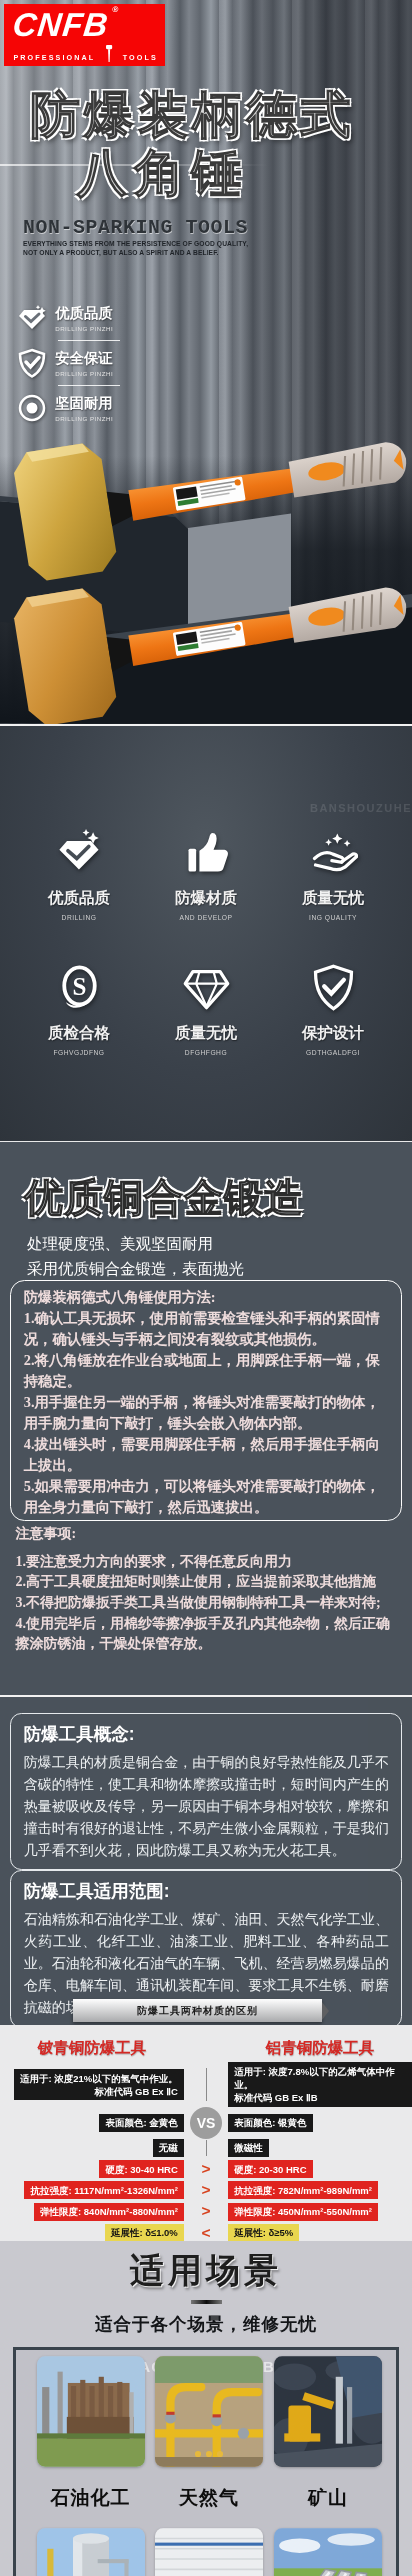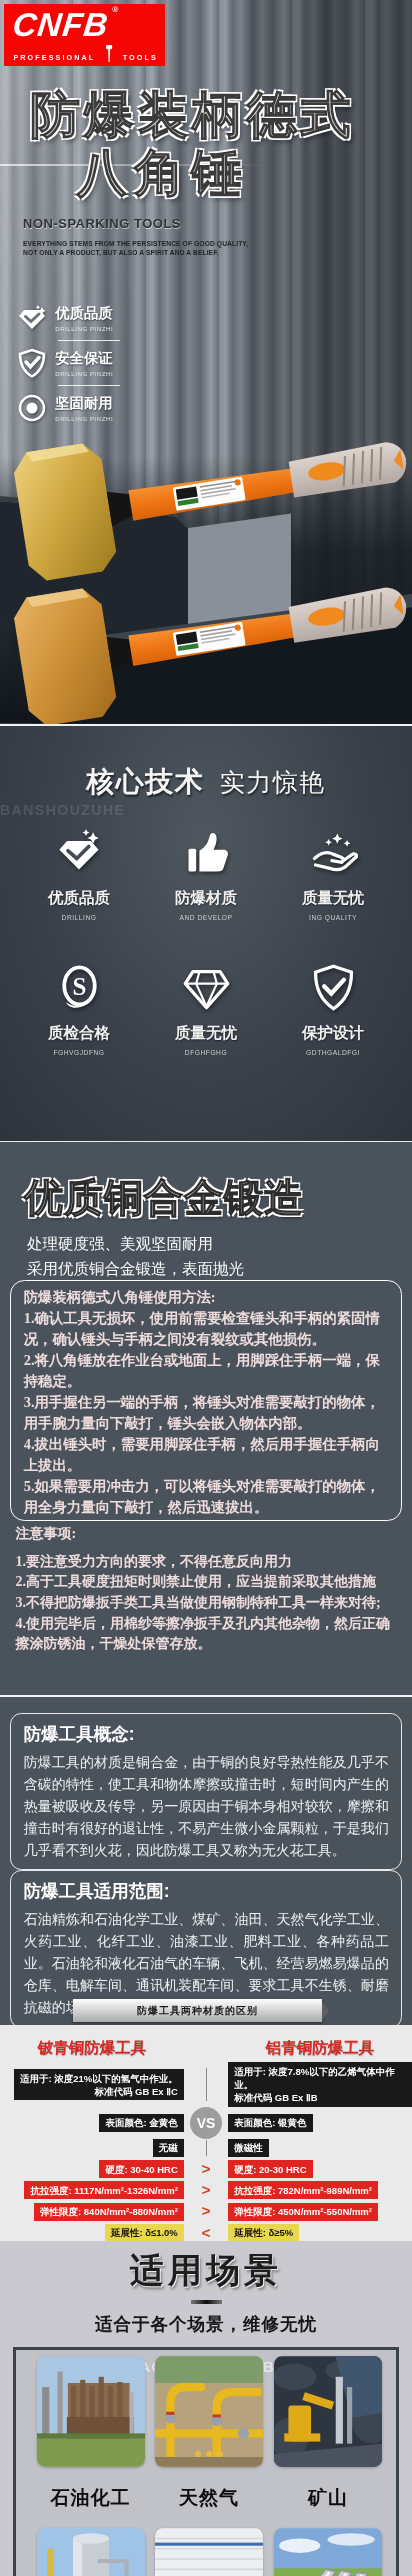--- a/index.html
+++ b/index.html
@@ -26,41 +26,41 @@
   .logo-tag{display:flex;align-items:flex-end;justify-content:space-between;font-size:7.2px;
         font-weight:700;letter-spacing:2.1px;padding-bottom:1px;}
   .hero-t1{position:absolute;left:30px;top:82px;font-family:"Liberation Serif",serif;
         font-size:50px;font-weight:900;letter-spacing:4.1px;color:#d9d9d9;
         -webkit-text-stroke:1px #3a3a3a;
         text-shadow:-2.1px -2.1px 0 #fff,2.1px -2.1px 0 #fff,-2.1px 2.1px 0 #fff,2.1px 2.1px 0 #fff,3.1px 4.1px 5.2px rgba(0,0,0,.45);}
   .hero-t2{position:absolute;left:77px;top:140px;font-family:"Liberation Serif",serif;
         font-size:50px;font-weight:900;letter-spacing:7.2px;color:#d9d9d9;
         -webkit-text-stroke:1px #3a3a3a;
         text-shadow:-2.1px -2.1px 0 #fff,2.1px -2.1px 0 #fff,-2.1px 2.1px 0 #fff,2.1px 2.1px 0 #fff,3.1px 4.1px 5.2px rgba(0,0,0,.45);}
-  .hero-sub{position:absolute;left:23px;top:216px;font-size:13px;font-weight:900;color:#2e3338;
-        text-shadow:0.5px 0.5px 0 rgba(255,255,255,.55);letter-spacing:0.5px;}
+  .hero-sub{position:absolute;left:23px;top:216px;font-size:20px;font-weight:900;color:#2e3338;
+        text-shadow:0.5px 0.5px 0 rgba(255,255,255,.55);letter-spacing:0.5px;font-family:Liberation Mono, monospace;}
   .hero-slogan{position:absolute;left:23px;top:240px;font-size:6.7px;font-weight:700;color:#1f2328;
         line-height:8.8px;letter-spacing:0.1px;}
   .feats{position:absolute;left:17px;top:297px;width:113px;}
   .feat{display:flex;align-items:center;gap:8.2px;height:42px;}
   .feat-icon{width:30px;height:30px;flex:0 0 30px;filter:drop-shadow(1px 1.5px 1.5px rgba(0,0,0,.45));}
   .feat-label{font-size:14.4px;font-weight:700;color:#fff;text-shadow:0.5px 1px 1.5px rgba(0,0,0,.5);}
   .feat-sub{font-size:6.2px;color:#e2e2e2;letter-spacing:0.5px;margin-top:2.1px;}
   .feat-div{margin:1px 0 1px 41px;width:62px;height:1px;background:#fff;opacity:.85;}
   .stage{position:absolute;left:0;top:435px;width:412px;height:289px;}
 
   
   .sec-core{position:absolute;left:0;top:724px;width:412px;height:417px;
     border-top:2.1px solid #f2f2f2;
     background:radial-gradient(ellipse at 50% 28%, #4f575f 0%, #3a414a 55%, #2e343b 100%);}
   .core-title{position:absolute;left:0;top:37px;width:100%;text-align:center;color:#f5f5f5;
     text-shadow:1px 1.5px 2.1px rgba(0,0,0,.6);}
   .core-title .strong{font-size:28px;font-weight:900;letter-spacing:1.5px;}
   .core-title .light{font-size:25px;font-weight:300;margin-left:15.5px;letter-spacing:1.5px;}
-  .core-wm{position:absolute;left:0;top:76px;width:100%;text-align:left;font-size:14px;
+  .core-wm{position:absolute;left:0;top:76px;width:100%;text-align:right;font-size:11px;
     font-weight:900;color:rgba(255,255,255,.12);letter-spacing:1.5px;}
   .core-grid{position:absolute;left:15.5px;top:102px;width:381px;display:grid;
     grid-template-columns:1fr 1fr 1fr;row-gap:42px;}
   .core-item{display:flex;flex-direction:column;align-items:center;text-align:center;}
   .core-icon{width:49px;height:49px;filter:drop-shadow(1px 2.1px 2.1px rgba(0,0,0,.5));}
   .core-label{font-size:15.5px;font-weight:700;color:#f2f2f2;margin-top:11.3px;
     text-shadow:0.5px 1px 1.5px rgba(0,0,0,.5);}
   .core-sub{font-size:6.7px;color:#cfcfcf;letter-spacing:0.5px;margin-top:4.6px;}
 
   
@@ -281,23 +281,20 @@
           <line x1="676" y1="100" x2="664" y2="162"></line>
             <line x1="694" y1="99" x2="682" y2="161"></line>
           <line x1="712" y1="98" x2="700" y2="160"></line>
         </g>
         <polygon points="748,108 732,128 748,148" fill="#ef8a1e"></polygon>
       </g>
     </svg>
   </div>
 
   <div class="sec-core">
-    <div class="core-title">
-      <span class="strong">核心技术</span><span class="light">实力惊艳</span>
-    </div>
     <div class="core-wm">BANSHOUZUHE</div>
     <div class="core-grid">
       <div class="core-item">
         <svg class="core-icon" viewBox="0 0 90 90">
           <path d="M22 24 L66 24 L80 40 L44 76 L8 40 Z" fill="#fff"></path>
           <path d="M24 42 L40 56 L62 34" stroke="#454c54" stroke-width="7" fill="none" stroke-linecap="round"></path>
           <path d="M70 8 l3.4 7 7 3.4 -7 3.4 -3.4 7 -3.4 -7 -7 -3.4 7 -3.4 Z" fill="#fff"></path>
           <path d="M57 2 l2 4.4 4.4 2 -4.4 2 -2 4.4 -2 -4.4 -4.4 -2 4.4 -2 Z" fill="#fff"></path>
         </svg>
         <div class="core-label">优质品质</div>

